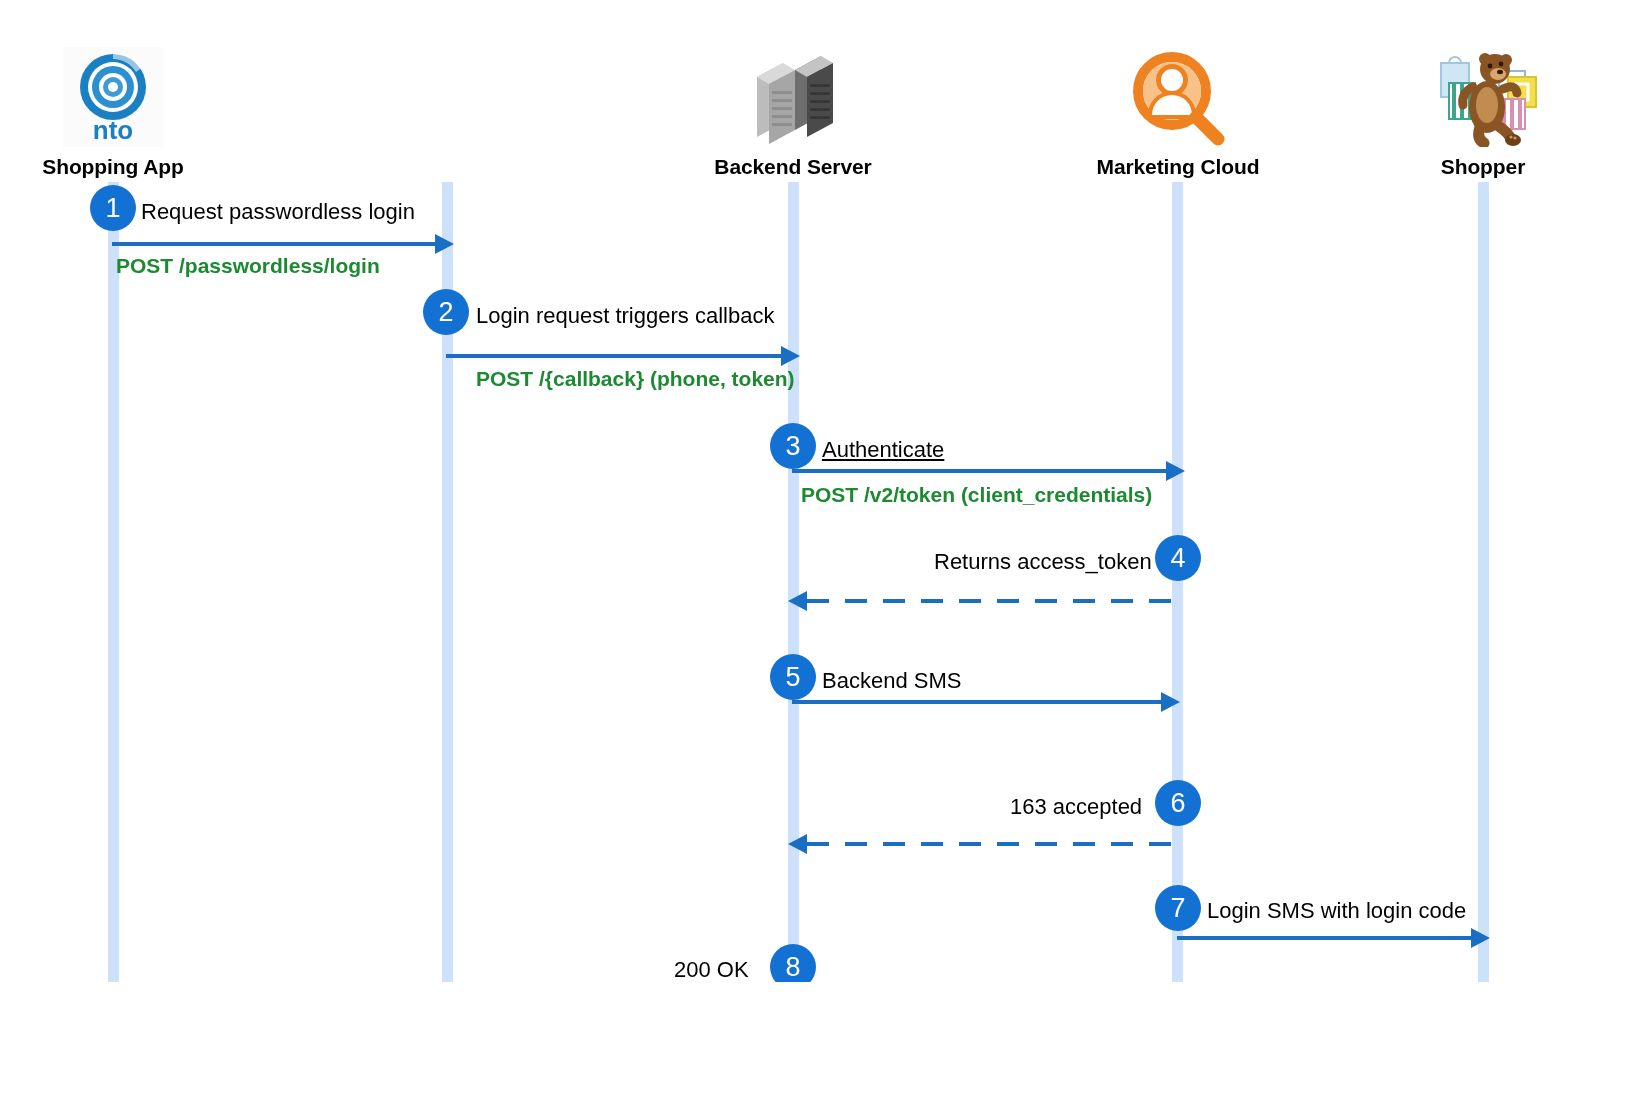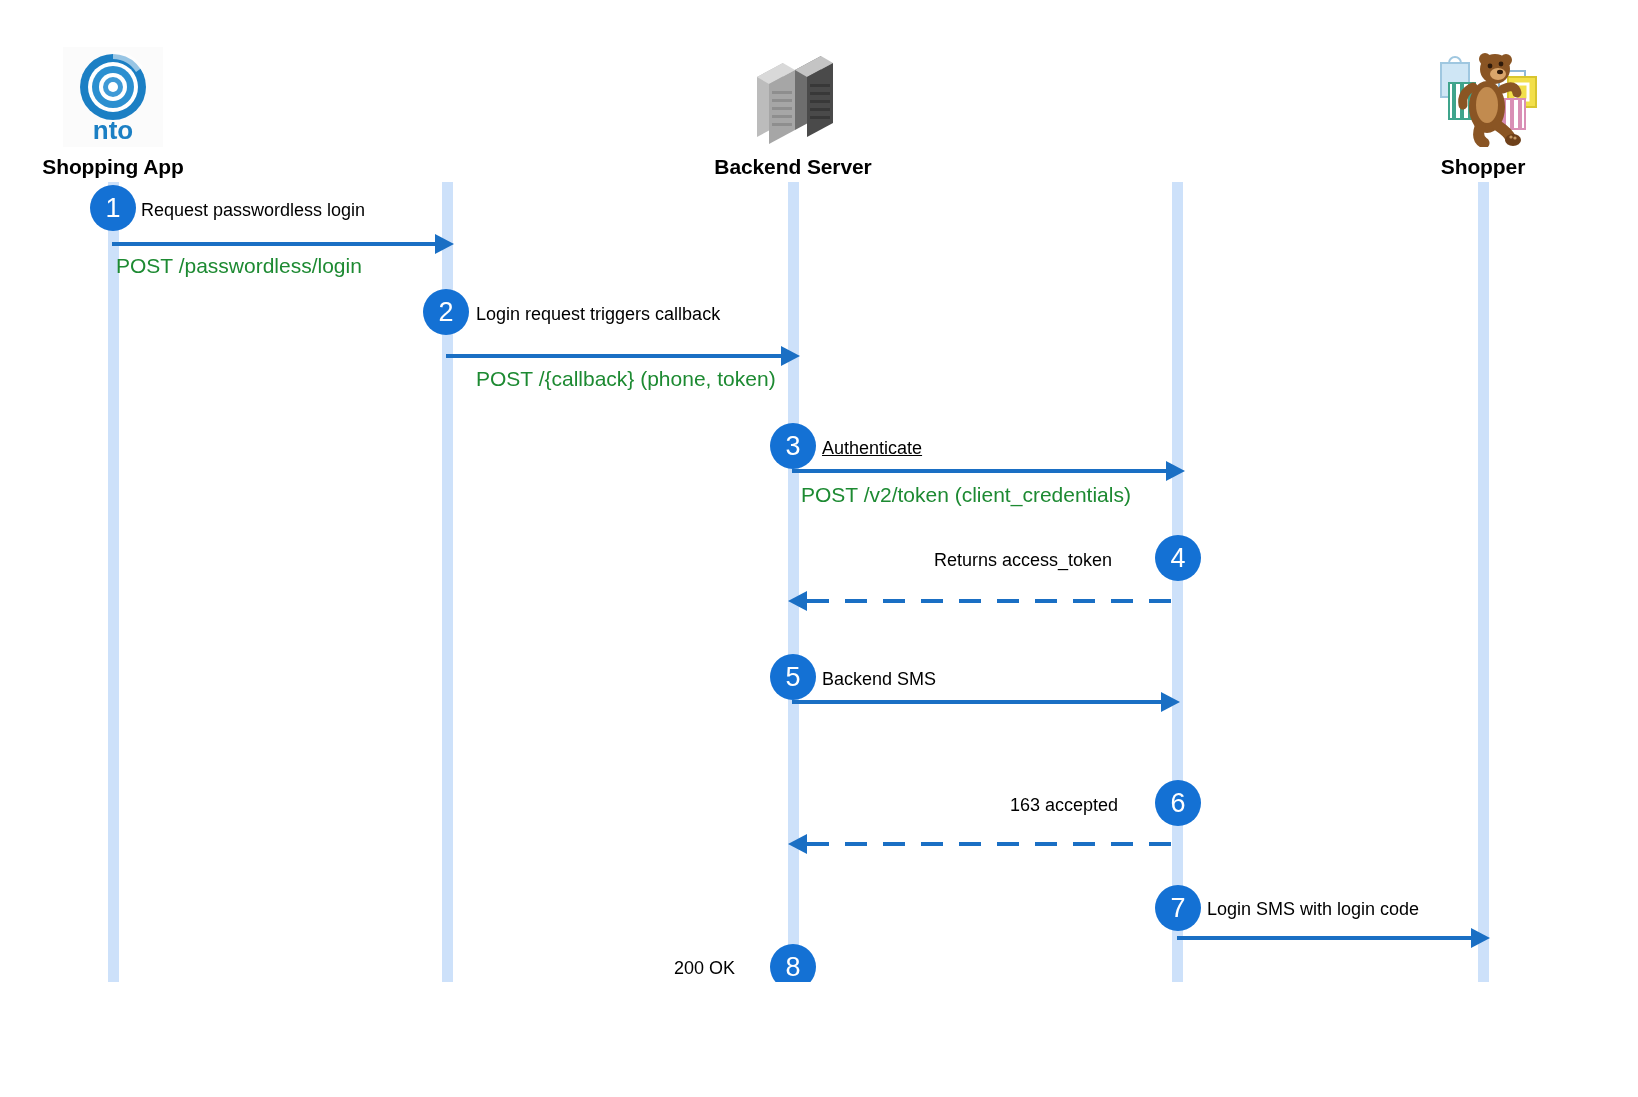--- a/index.html
+++ b/index.html
@@ -60,31 +60,32 @@
     display: flex;
     align-items: center;
     justify-content: center;
     line-height: 1;
     box-sizing: border-box;
   }
 
   
   .step-label {
     position: absolute;
-    font-size: 18px;
+    font-size: 22px;
     color: #000000;
     white-space: nowrap;
     line-height: 1;
   }
   .api-label {
     position: absolute;
     font-size: 21px;
     color: #1d8a32;
     white-space: nowrap;
     line-height: 1;
+    font-weight: bold;
   }
 
   
   .arrow {
     position: absolute;
     height: 22px;
   }
   .arrow svg { display:block; }
 </style>
 </head>
@@ -143,20 +144,34 @@
           <rect x="67" y="41" width="20" height="3"></rect>
           <rect x="67" y="49" width="20" height="3"></rect>
           <rect x="67" y="57" width="20" height="3"></rect>
           <rect x="67" y="65" width="20" height="3"></rect>
         </g>
       </svg>
     </div>
     <div class="actor-label">Backend Server</div>
   </div>
 
+  <div class="actor" style="left:1048px; top:42px;">
+    <div class="icon-box">
+      <svg width="104" height="98" viewBox="0 0 104 98" aria-hidden="true">
+        <circle cx="46" cy="42" r="34" fill="none" stroke="#ee8220" stroke-width="10"></circle>
+        <circle cx="46" cy="42" r="29" fill="#f9c18a"></circle>
+        <circle cx="46" cy="31" r="12" fill="none" stroke="#ee8220" stroke-width="8"></circle>
+        <path d="M26 66 a20 20 0 0 1 40 0 z" fill="none" stroke="#ee8220" stroke-width="8"></path>
+        <path d="M26 66 a20 20 0 0 1 40 0" fill="#ffffff"></path>
+        <circle cx="46" cy="31" r="11" fill="#ffffff"></circle>
+        <path d="M70 68 l22 22" stroke="#ee8220" stroke-width="13" stroke-linecap="round" fill="none"></path>
+      </svg>
+    </div>
+    <div class="actor-label">Marketing Cloud</div>
+  </div>
 
   <div class="actor" style="left:1353px; top:42px;">
     <div class="icon-box">
       <svg width="116" height="100" viewBox="0 0 116 100" aria-hidden="true">
 
         <rect x="16" y="16" width="28" height="34" fill="#cfe6f5" stroke="#9fc7e0" stroke-width="2"></rect>
         <path d="M24 16 a6 6 0 0 1 12 0" fill="none" stroke="#9fc7e0" stroke-width="2"></path>
         <rect x="24" y="36" width="26" height="36" fill="#ffffff" stroke="#3fa48c" stroke-width="2"></rect>
         <g fill="#3fa48c">
           <rect x="27" y="36" width="4" height="36"></rect>

